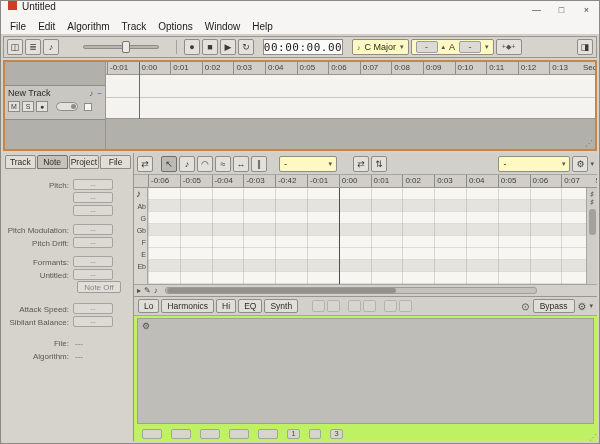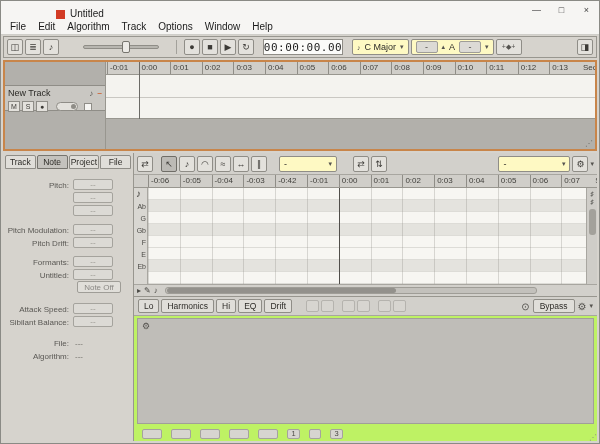--- a/index.html
+++ b/index.html
@@ -1,21 +1,21 @@
 <!DOCTYPE html>
 <html><head>
 <meta charset="utf-8">
 <style>
   * { margin:0; padding:0; box-sizing:border-box; }
   html,body { width:600px; height:444px; overflow:hidden; }
   body { font-family:"Liberation Sans",sans-serif; background:#d6d3cd; color:#222; }
   .win { position:relative; width:600px; height:444px; background:#d6d3cd; border:1px solid #8a8a85; }
 
   
-  .titlebar { position:absolute; top:0; left:0; right:0; height:18px; background:#f6f5f3; display:flex; align-items:flex-end;padding-left:48px; }
+  .titlebar { position:absolute; top:0; left:0; right:0; height:18px; background:#f6f5f3; display:flex; align-items:flex-start; }
   .app-icon { width:9px; height:9px; background:#d23b24; margin:0 5px 0 7px; }
   .title { font-size:10px; color:#222; }
   .win-controls { margin-left:auto; display:flex; height:100%; }
   .win-btn { width:25px; display:flex; align-items:center; justify-content:center; font-size:9px; color:#444; }
 
   
   .menubar { position:absolute; top:18px; left:0; right:0; height:16px; background:#f6f5f3; border-bottom:1px solid #cfcec9; display:flex; align-items:center; padding-left:3px; }
   .menu-item { font-size:10px; padding:0 6px; color:#1a1a1a; }
 
   
@@ -27,21 +27,21 @@
   .time-display { width:80px; height:16px; background:#fbfbf9; border:1px solid #8f8d87; font-family:"DejaVu Sans Mono",monospace; font-size:11px; color:#1c1c1c; display:flex; align-items:center; justify-content:center; letter-spacing:.5px; margin:14px 7px; }
   .dropdown { height:16px; background:#fef9c3; border:1px solid #8f8d87; border-radius:2px; display:flex; align-items:center; font-size:9px; color:#2e2c28; padding:0 4px; gap:4px; }
   .caret { font-size:7px; color:#55534f; }
   .tiny { font-size:7px; color:#55534f; }
   .valbox { min-width:22px; height:12px; background:#dcdad5; border:1px solid #9f9d97; border-radius:2px; font-size:9px; color:#4a4844; display:flex; align-items:center; justify-content:center; padding:0 3px; }
   .flexspace { flex:1; }
 
   
   .arrange { position:absolute; top:59px; left:2px; right:2px; height:91px; border:2px solid #c8854a; background:#b2b0ab; display:flex; }
   .arr-header { width:101px; position:relative; background:#b2b0ab; border-right:1px solid #98968f; }
-  .track-box { position:absolute; top:23px; left:0; right:0; height:26px; background:#c9c7c2; border-top:1px solid #8f8d87; border-bottom:1px solid #8f8d87; padding:2px 3px; }
+  .track-box { position:absolute; top:23px; left:0; right:0; height:35px; background:#c9c7c2; border-top:1px solid #8f8d87; border-bottom:1px solid #8f8d87; padding:2px 3px; }
   .track-name-row { display:flex; align-items:center; font-size:9px; color:#2b2a26; }
   .track-ico { font-size:8px; color:#55534f; margin-left:4px; }
   .track-ico.orange { color:#cf5a28; font-weight:bold; }
   .track-name { flex:1; }
   .track-btn-row { display:flex; align-items:center; margin-top:3px; }
   .track-btn { width:12px; height:11px; background:#e3e1dc; border:1px solid #8f8d87; font-size:7px; color:#3c3a36; display:flex; align-items:center; justify-content:center; margin-right:2px; }
   .track-fader { position:relative; width:22px; height:9px; border-radius:5px; background:#e3e1dc; border:1px solid #8f8d87; margin-left:6px; }
   .fader-dot { position:absolute; right:1px; top:1px; width:5px; height:5px; border-radius:50%; background:#8f8d87; }
   .track-check { width:8px; height:8px; background:#f6f5f2; border:1px solid #8f8d87; margin-left:6px; }
   .arr-content { flex:1; position:relative; background:#b2b0ab; overflow:hidden; }
@@ -403,21 +403,21 @@
         </div>
       </div>
 
       <div class="sound">
         <div class="snd-header">
           <span style="display:flex;gap:2px">
             <div class="snd-tab">Lo</div>
               <div class="snd-tab">Harmonics</div>
               <div class="snd-tab">Hi</div>
               <div class="snd-tab">EQ</div>
-              <div class="snd-tab">Drift</div>
+              <div class="snd-tab">Synth</div>
           </span>
           <span class="mini-box ml12"></span>
           <span class="mini-box"></span>
           <span class="mini-box ml6"></span>
           <span class="mini-box"></span>
           <span class="mini-box ml6"></span>
           <span class="mini-box"></span>
           <div class="snd-right">
             <span class="pwr">⊙</span>
             <span class="bypass-btn">Bypass</span>

